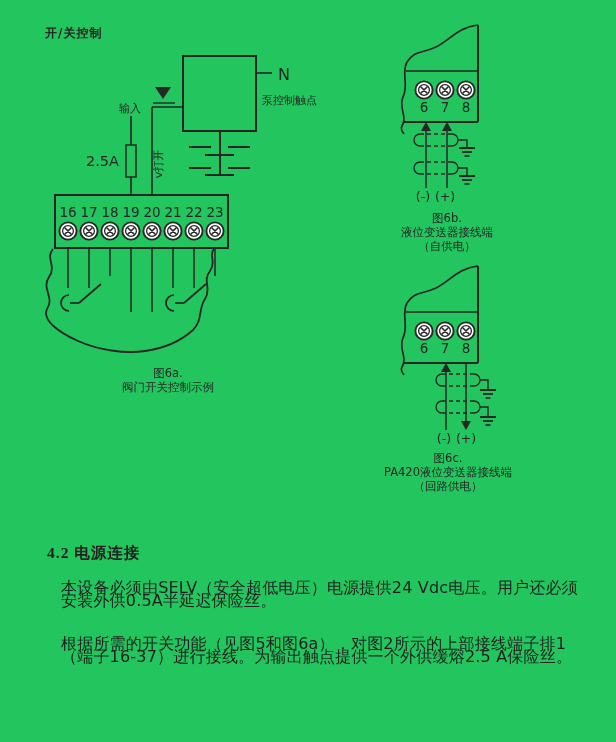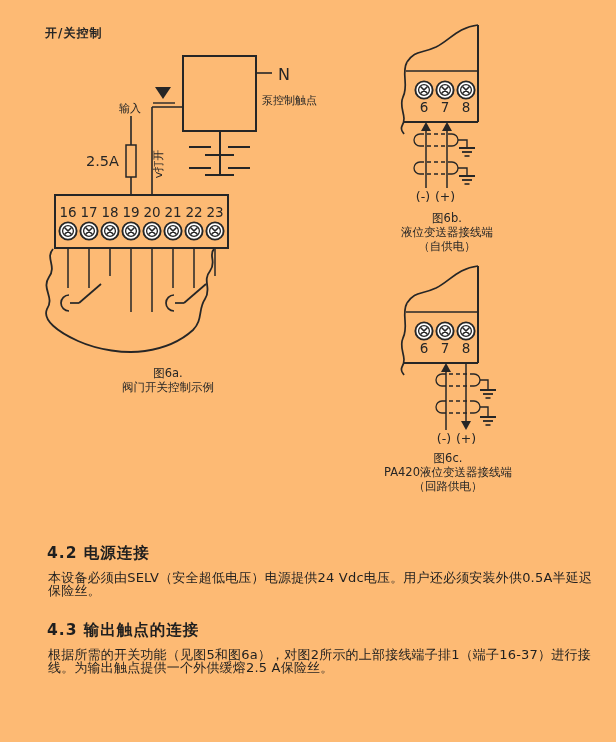--- a/index.html
+++ b/index.html
@@ -1,19 +1,19 @@
 <!DOCTYPE html>
 <html><head>
 <meta charset="utf-8">
 <style>
   html,body{margin:0;padding:0;background:#e8e8e8;}
   .page{
     position:relative;
     width:616px;height:742px;
-    background:#fdba74;
+    background:#22c55e;
     font-family:"DejaVu Sans",sans-serif;
     color:#262626;
     overflow:hidden;
     margin:0 auto;
   }
   .doc-heading{
     position:absolute;left:45px;top:25px;
     font-size:12px;font-weight:bold;letter-spacing:1px;
   }
   svg{position:absolute;left:0;top:0;}
@@ -22,25 +22,25 @@
   .lbl13{font-size:13.5px;}
   .lbl14{font-size:14.5px;}
   .lblN{font-size:16px;}
   .cap{font-size:11.5px;}
   .pm{font-size:12.5px;}
   .sec{
     position:absolute;left:44px;width:562px;
   }
   .sec h2{
     margin:0 0 7px 3px;
-    font-size:15.5px;font-weight:600;letter-spacing:1px;color:#1f1f1f;
+    font-size:15.5px;font-weight:600;letter-spacing:1px;color:#1f1f1f;font-family:Liberation Serif, serif;
   }
   .sec p{
-    margin:4px;
-    font-size:13px;line-height:13px;color:#1f1f1f;
+    margin:17px;
+    font-size:16px;line-height:13px;color:#1f1f1f;
     letter-spacing:0.2px;
   }
   .sec42{top:543px;}
   .sec43{top:620px;}
 </style>
 </head>
 <body>
 
 <div class="page">
 
@@ -218,17 +218,16 @@
     <text x="448" y="476" class="cap" text-anchor="middle">PA420液位变送器接线端</text>
     <text x="448" y="490" class="cap" text-anchor="middle">（回路供电）</text>
   </svg>
 
   <div class="sec sec42">
     <h2>4.2 电源连接</h2>
     <p>本设备必须由SELV（安全超低电压）电源提供24 Vdc电压。用户还必须安装外供0.5A半延迟保险丝。</p>
   </div>
 
   <div class="sec sec43">
-    <h2>4.3 输出触点的连接</h2>
     <p>根据所需的开关功能（见图5和图6a），对图2所示的上部接线端子排1（端子16-37）进行接线。为输出触点提供一个外供缓熔2.5 A保险丝。</p>
   </div>
 
 </div>
 
 </body></html>

